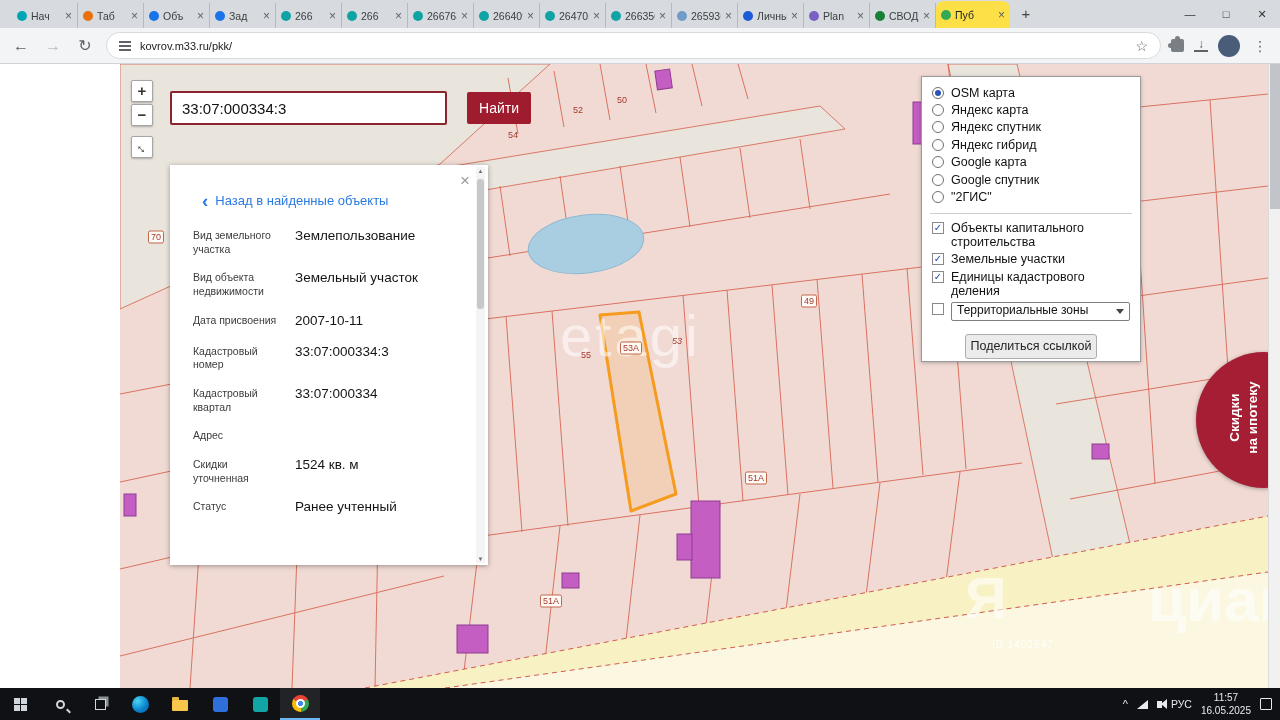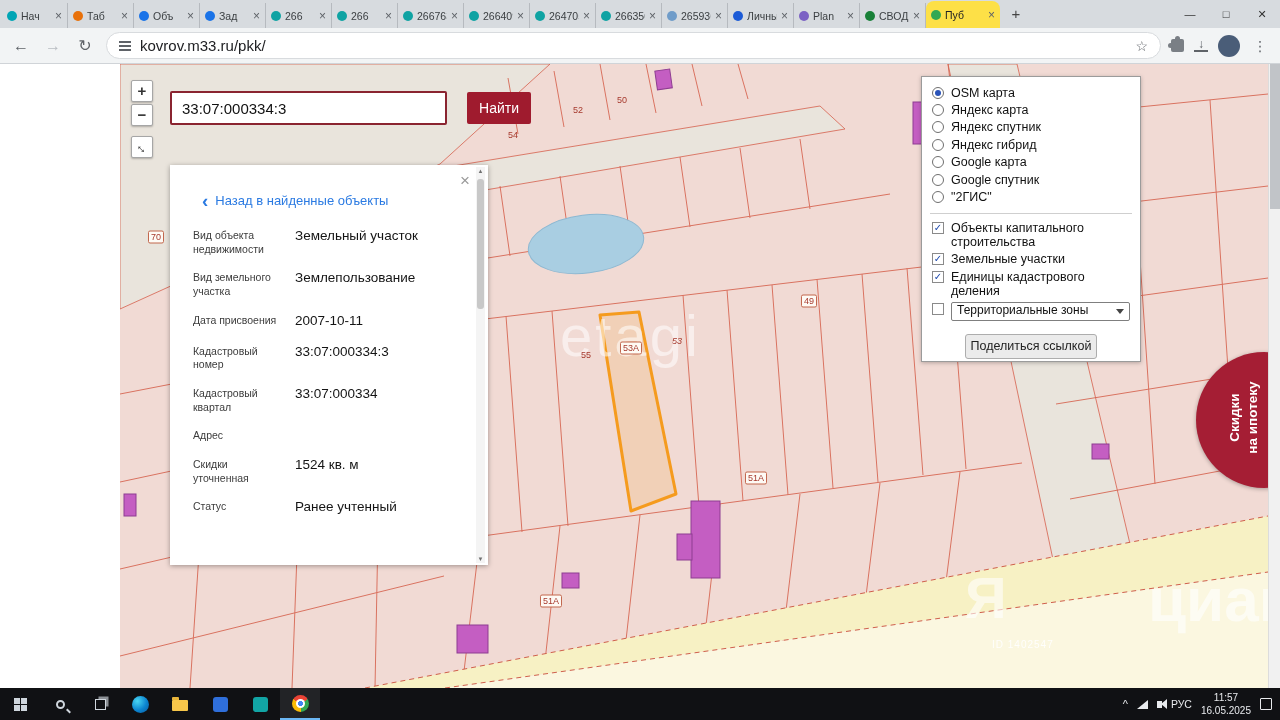--- a/index.html
+++ b/index.html
@@ -1,38 +1,38 @@
 <!DOCTYPE html>
 <html><head>
 <meta charset="utf-8">
 <style>
   *{margin:0;padding:0;box-sizing:border-box;}
   html,body{width:1280px;height:720px;overflow:hidden;}
   body{font-family:"Liberation Sans",sans-serif;background:#fff;}
   #stage{position:relative;width:1280px;height:720px;overflow:hidden;}
 
   
-  .tabstrip{position:absolute;top:0;left:0;right:0;height:28px;background:#d7dbdf;display:flex;align-items:flex-end;padding-left:2px;}
+  .tabstrip{position:absolute;top:0;left:0;right:0;height:28px;background:#d7dbdf;display:flex;align-items:flex-end;padding-left:12px;}
   .tabs{display:flex;align-items:flex-end;height:28px;}
   .tab{position:relative;width:66px;height:25px;display:flex;align-items:center;gap:4px;padding:0 5px;border-right:1px solid #b6babf;font-size:10.5px;color:#3c4043;background:transparent;}
   .tab.active{background:#fde047;border-radius:8px 8px 0 0;border-right:none;width:74px;height:27px;color:#202124;}
   .tab .fav{width:10px;height:10px;border-radius:50%;flex:none;}
   .tab .ttl{flex:1;overflow:hidden;white-space:nowrap;}
   .tab .tclose{font-size:12px;color:#5f6368;flex:none;line-height:10px;}
   .newtab{width:24px;height:24px;margin:0 0 2px 4px;text-align:center;line-height:24px;font-size:15px;color:#444;}
   .wincontrols{position:absolute;right:0;top:0;height:28px;display:flex;}
   .winbtn{width:36px;height:28px;text-align:center;line-height:28px;font-size:11px;color:#333;}
 
   
   .toolbar{position:absolute;top:28px;left:0;right:0;height:36px;background:#f2f4f5;border-bottom:1px solid #d0d4d8;display:flex;align-items:center;padding:0 10px;gap:10px;}
   .navbtn{font-size:16px;color:#5f6368;width:22px;text-align:center;}
   .navbtn.disabled{color:#b9bdc2;}
   .omnibox{flex:1;height:27px;background:#fff;border:1px solid #d8dbde;border-radius:14px;display:flex;align-items:center;padding:0 12px;gap:9px;}
   .tune{width:12px;height:2px;background:#5f6368;box-shadow:0 -4px 0 #5f6368,0 4px 0 #5f6368;flex:none;}
-  .urltext{flex:1;font-size:15px;color:#202124;white-space:nowrap;overflow:hidden;}
+  .urltext{flex:1;font-size:11px;color:#202124;white-space:nowrap;overflow:hidden;}
   .star{font-size:14px;color:#5f6368;flex:none;}
   .tool-ic{font-size:14px;color:#5f6368;width:20px;text-align:center;}
   .puzzle{width:13px;height:13px;background:#7a7f85;border-radius:2px;position:relative;}
   .puzzle::before{content:"";position:absolute;top:-3px;left:4px;width:5px;height:5px;border-radius:50%;background:#7a7f85;}
   .puzzle::after{content:"";position:absolute;left:-3px;top:4px;width:5px;height:5px;border-radius:50%;background:#7a7f85;}
   .dl{width:14px;text-align:center;font-size:12px;color:#5f6368;border-bottom:2px solid #5f6368;line-height:11px;}
   .avatar{width:22px;height:22px;border-radius:50%;background:#4a5d78;flex:none;}
 
   
   .content{position:absolute;top:64px;left:0;width:1280px;height:624px;background:#fff;overflow:hidden;}
@@ -322,26 +322,26 @@
     <div class="findbtn">Найти</div>
 
     <div class="info-panel">
       <div class="ip-close">×</div>
       <div class="ip-back">
         <span class="chev">‹</span>
         <span>Назад в найденные объекты</span>
       </div>
       <div class="ip-rows" id="infoRows">
           <div class="irow">
+            <div class="ilabel">Вид земельного участка</div>
+            <div class="ivalue">Землепользование</div>
+          </div>
+          <div class="irow">
             <div class="ilabel">Вид объекта недвижимости</div>
             <div class="ivalue">Земельный участок</div>
-          </div>
-          <div class="irow">
-            <div class="ilabel">Вид земельного участка</div>
-            <div class="ivalue">Землепользование</div>
           </div>
           <div class="irow">
             <div class="ilabel">Дата присвоения</div>
             <div class="ivalue">2007-10-11</div>
           </div>
           <div class="irow">
             <div class="ilabel">Кадастровый номер</div>
             <div class="ivalue">33:07:000334:3</div>
           </div>
           <div class="irow">

